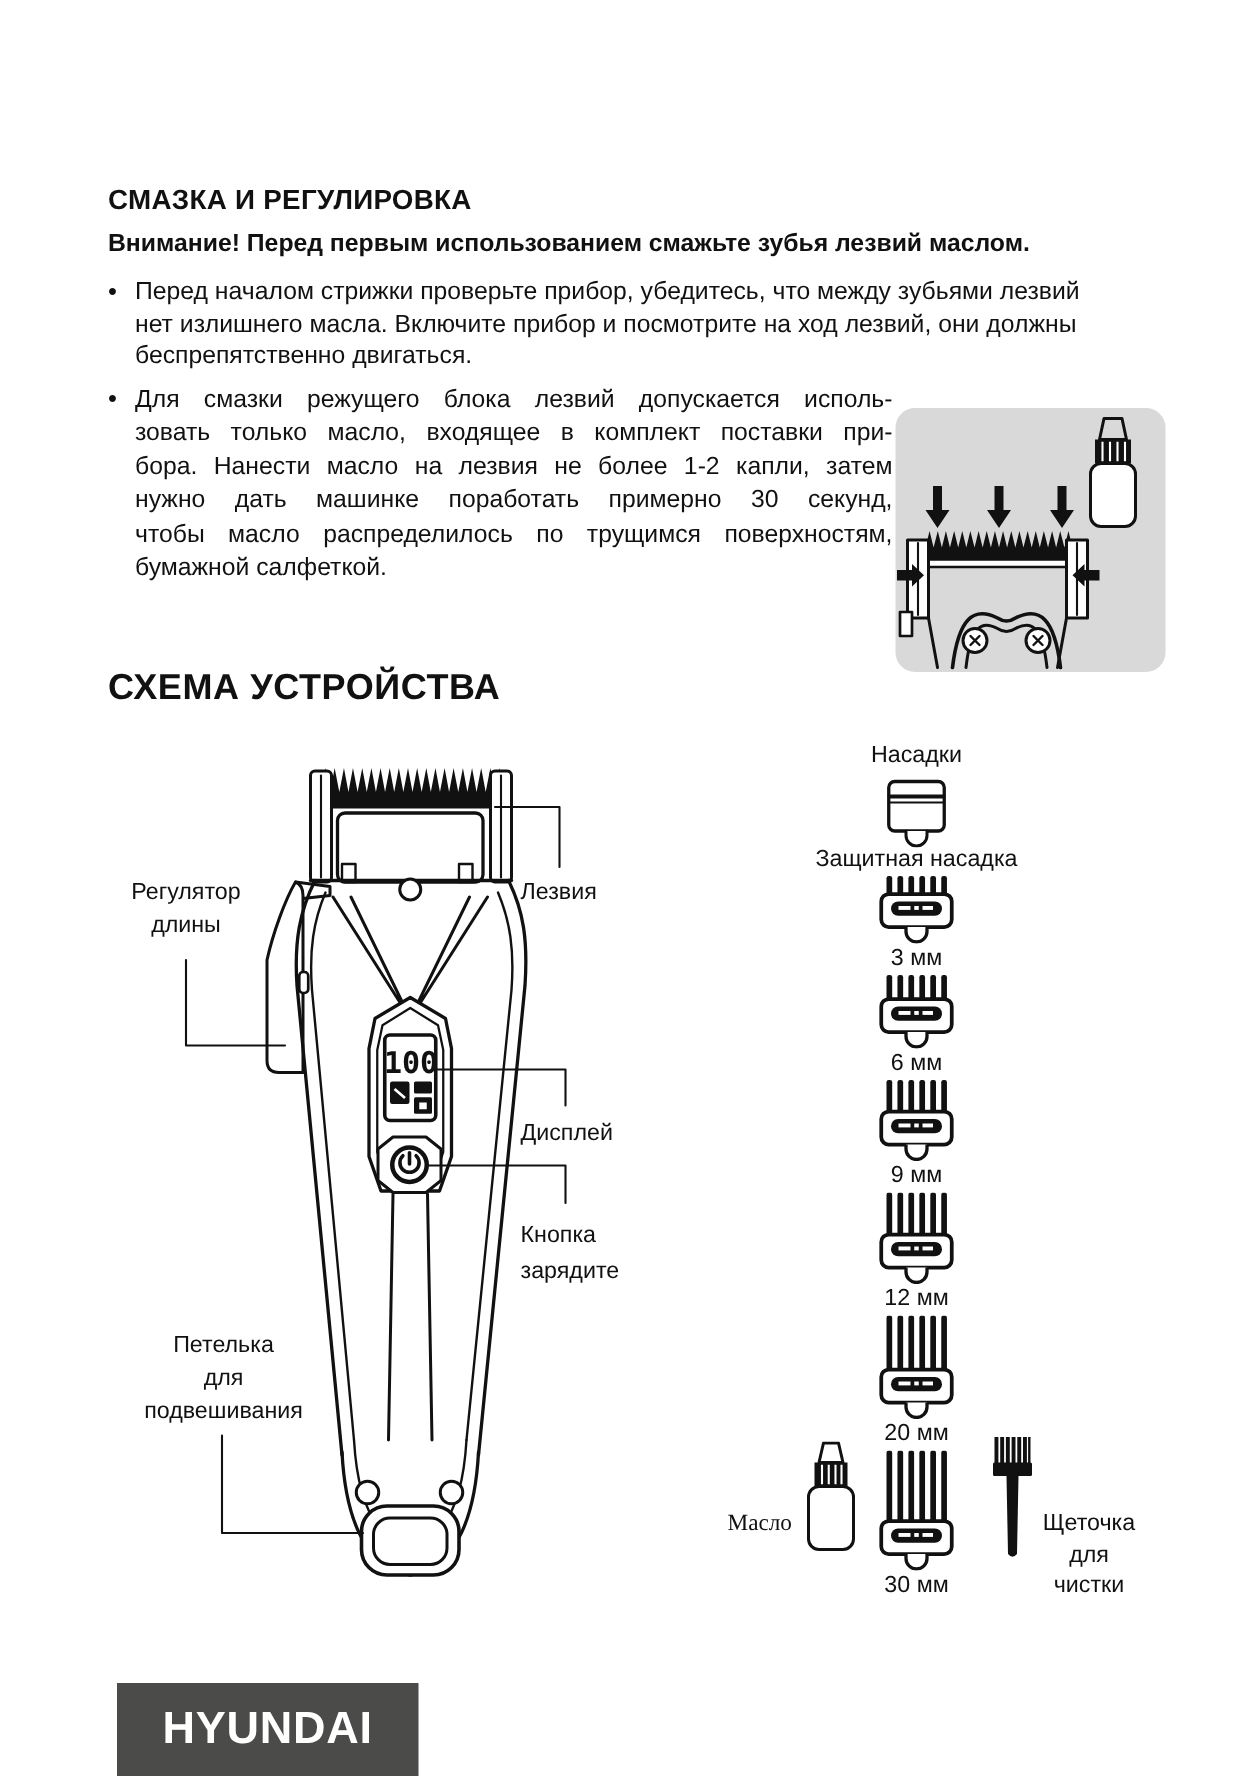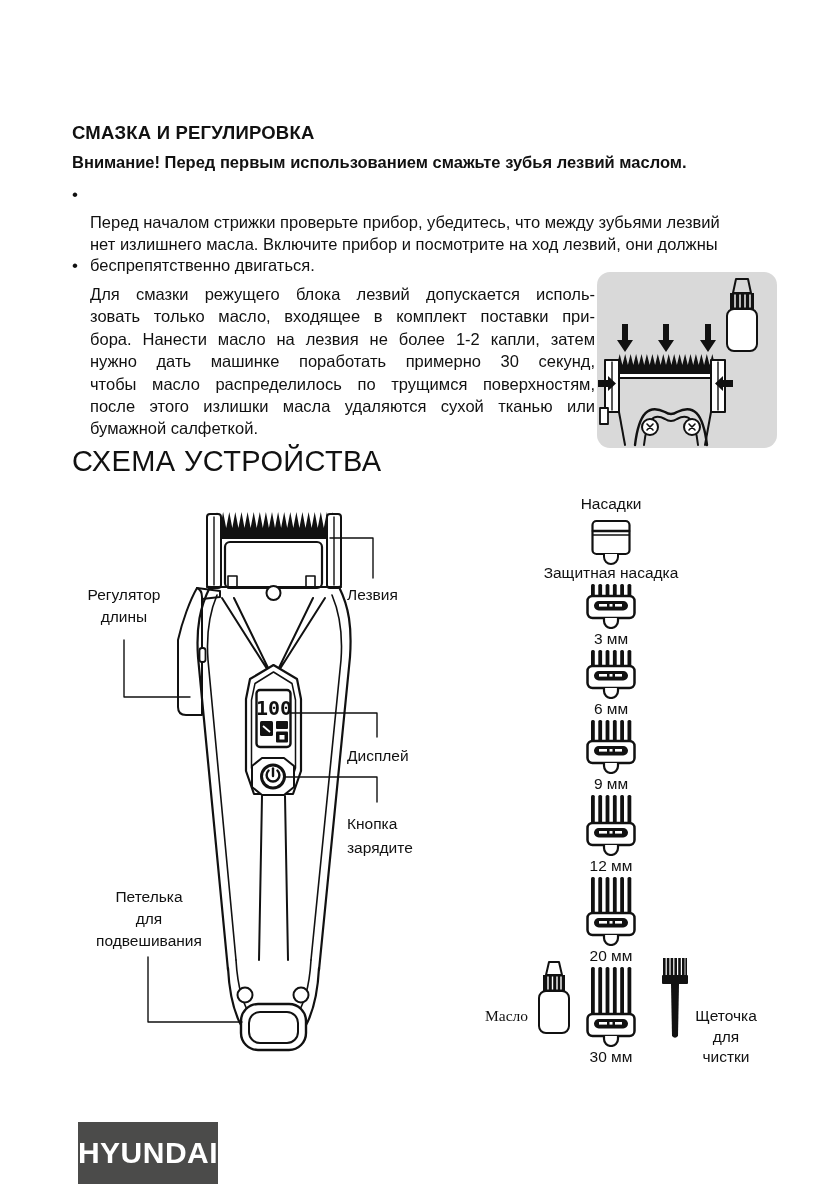--- a/index.html
+++ b/index.html
@@ -11,48 +11,48 @@
   html,body{margin:0;padding:0;background:#fff;}
   .page{
     position:relative;width:839px;height:1191px;background:#fff;overflow:hidden;
     font-family:"Liberation Sans","DejaVu Sans",sans-serif;color:var(--ink);
   }
   .abs{position:absolute;}
   .intro{left:72px;top:64px;width:700px;font-size:16.5px;line-height:22px;font-weight:bold;}
   .h-sub{left:72px;top:122px;font-size:18.5px;font-weight:800;letter-spacing:.2px;}
   .note{left:72px;top:153px;width:710px;font-size:16.5px;font-weight:bold;}
   .bullet-row{left:72px;}
-  .bullet-row .btext{margin-left:18px;margin-top:28px;}
+  .bullet-row .btext{margin-left:18px;}
   .bullet-row::before{content:"\2022";position:absolute;left:0;top:0;font-size:17px;}
   #bullet1{top:184px;width:705px;font-size:16.5px;line-height:21.5px;}
   #bullet2{top:255px;width:523px;font-size:16.5px;line-height:22.4px;}
   #bullet2 .btext div{text-align:justify;text-align-last:justify;}
   #bullet2 .btext div:last-child{text-align:left;text-align-last:left;}
-  .h-main{left:72px;top:445px;font-size:29px;font-weight:400;letter-spacing:.4px;}
+  .h-main{left:72px;top:445px;font-size:24px;font-weight:700;letter-spacing:.4px;}
   .oil-box{left:597px;top:272px;width:180px;height:176px;background:var(--ill-box);border-radius:13px;}
   .dlabel{font-size:15.5px;line-height:22px;}
   .center{text-align:center;}
   .right{text-align:right;}
   #lbl-regulator{left:72px;top:584px;width:104px;}
   #lbl-blades{left:347px;top:584px;width:90px;}
   #lbl-display{left:347px;top:745px;width:90px;}
   #lbl-power{left:347px;top:812px;width:90px;line-height:24px;}
   #lbl-loop{left:86px;top:886px;width:126px;}
   #attach-title{left:561px;top:495px;width:100px;font-size:15.5px;}
   #guard-svg{left:591px;top:519px;}
   #lbl-guard{left:528px;top:564px;width:166px;font-size:15.5px;}
   #attachments-list{left:561px;top:584px;width:100px;display:flex;flex-direction:column;align-items:center;gap:2px;}
   .comb-item{display:flex;flex-direction:column;align-items:center;justify-content:flex-end;}
   .comb-label{font-size:15.5px;line-height:18px;margin-top:1px;white-space:nowrap;}
   #oil-bottle-svg{left:538px;top:961px;}
   #lbl-oil{left:448px;top:1007px;width:80px;font-size:15.5px;font-family:Liberation Serif, serif;}
   #brush-svg{left:661px;top:958px;}
   #lbl-brush{left:678px;top:1006px;width:96px;font-size:15.5px;line-height:20.5px;}
   .logo{
-    left:78px;top:1122px;width:140px;height:62px;background:var(--logo-bg);
+    left:78px;top:1122px;width:201px;height:62px;background:var(--logo-bg);
     display:flex;align-items:center;justify-content:center;
   }
   .logo span{color:var(--logo-text);font-size:30px;font-weight:800;letter-spacing:.5px;}
   svg .ln{stroke:var(--ink);fill:none;stroke-linejoin:round;stroke-linecap:round;}
   svg .fw{fill:#fff;}
   svg .fb{fill:#111;stroke:none;}
 </style>
 </head>
 <body>
 
@@ -69,21 +69,20 @@
         <div>беспрепятственно двигаться.</div>
       </div>
   </div>
   <div id="bullet2" class="abs bullet-row">
     <div class="btext">
         <div>Для смазки режущего блока лезвий допускается исполь-</div>
         <div>зовать только масло, входящее в комплект поставки при-</div>
         <div>бора. Нанести масло на лезвия не более 1-2 капли, затем</div>
         <div>нужно дать машинке поработать примерно 30 секунд,</div>
         <div>чтобы масло распределилось по трущимся поверхностям,</div>
-        <div>после этого излишки масла удаляются сухой тканью или</div>
         <div>бумажной салфеткой.</div>
       </div>
   </div>
 
   <div class="abs oil-box">
     <svg width="180" height="176" viewBox="0 0 180 176">
 
       <path class="ln" stroke-width="2" fill="#fff" d="M139,7 L151,7 L154,21 L136,21 Z"></path>
       <rect class="fb" x="133" y="21" width="24" height="16"></rect>
       <g stroke="#fff" stroke-width="1.4">

